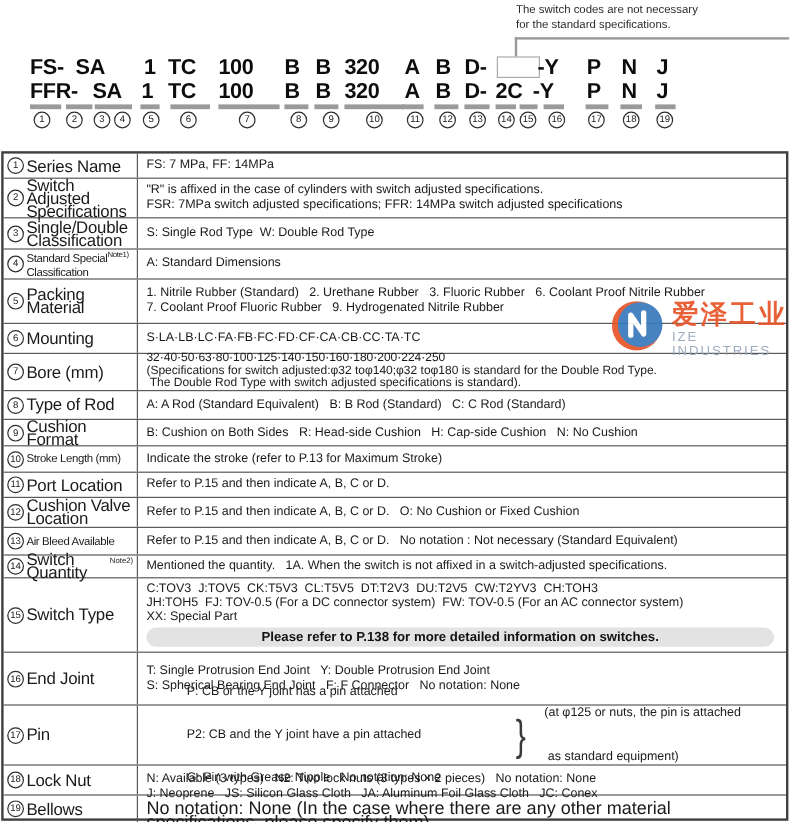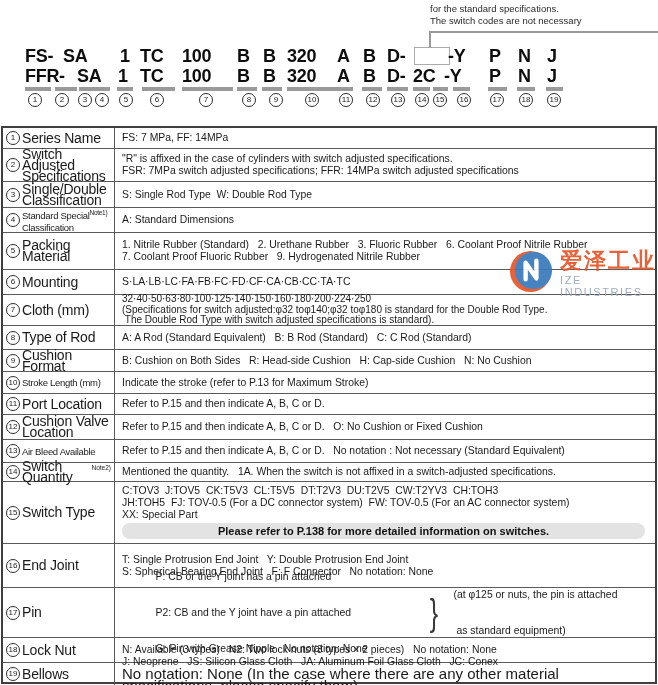--- a/index.html
+++ b/index.html
@@ -58,22 +58,22 @@
   .wm { position:absolute; left:509px; top:249px; display:flex; align-items:center; gap:6px; opacity:0.93; }
   .wm-text .cn { font-size:22px; font-weight:bold; color:#e8562a; letter-spacing:2px; line-height:24px; }
   .wm-text .en { font-size:11px; color:#96a7bb; letter-spacing:1.6px; margin-top:1px; }
 </style>
 </head>
 <body>
 
 <div class="page">
 
   <div class="topnote">
+    <div>The switch codes are not necessary</div>
     <div>for the standard specifications.</div>
-    <div>The switch codes are not necessary</div>
   </div>
   <div class="conn-h"></div>
   <div class="conn-v"></div>
   <div class="code-box"></div>
 
   <span class="seg" style="left:25px;top:46px">FS-</span>
   <span class="seg" style="left:63px;top:46px">SA</span>
   <span class="seg" style="left:120px;top:46px">1</span>
   <span class="seg" style="left:140px;top:46px">TC</span>
   <span class="seg" style="left:182px;top:46px">100</span>
@@ -201,21 +201,21 @@
       <div class="lblcell">
         <span class="circ">6</span>
         <span class="lbltext">Mounting</span>
       </div>
       <div class="cntcell"><div>S·LA·LB·LC·FA·FB·FC·FD·CF·CA·CB·CC·TA·TC</div></div>
     </div>
 
     <div class="trow tight" style="height:31px">
       <div class="lblcell">
         <span class="circ">7</span>
-        <span class="lbltext">Cloth (mm)</span>
+        <span class="lbltext">Bore (mm)</span>
       </div>
       <div class="cntcell">
         <div>32·40·50·63·80·100·125·140·150·160·180·200·224·250</div>
         <div>(Specifications for switch adjusted:φ32 toφ140;φ32 toφ180 is standard for the Double Rod Type.</div>
         <div> The Double Rod Type with switch adjusted specifications is standard).</div>
       </div>
     </div>
 
     <div class="trow" style="height:24px">
       <div class="lblcell">

